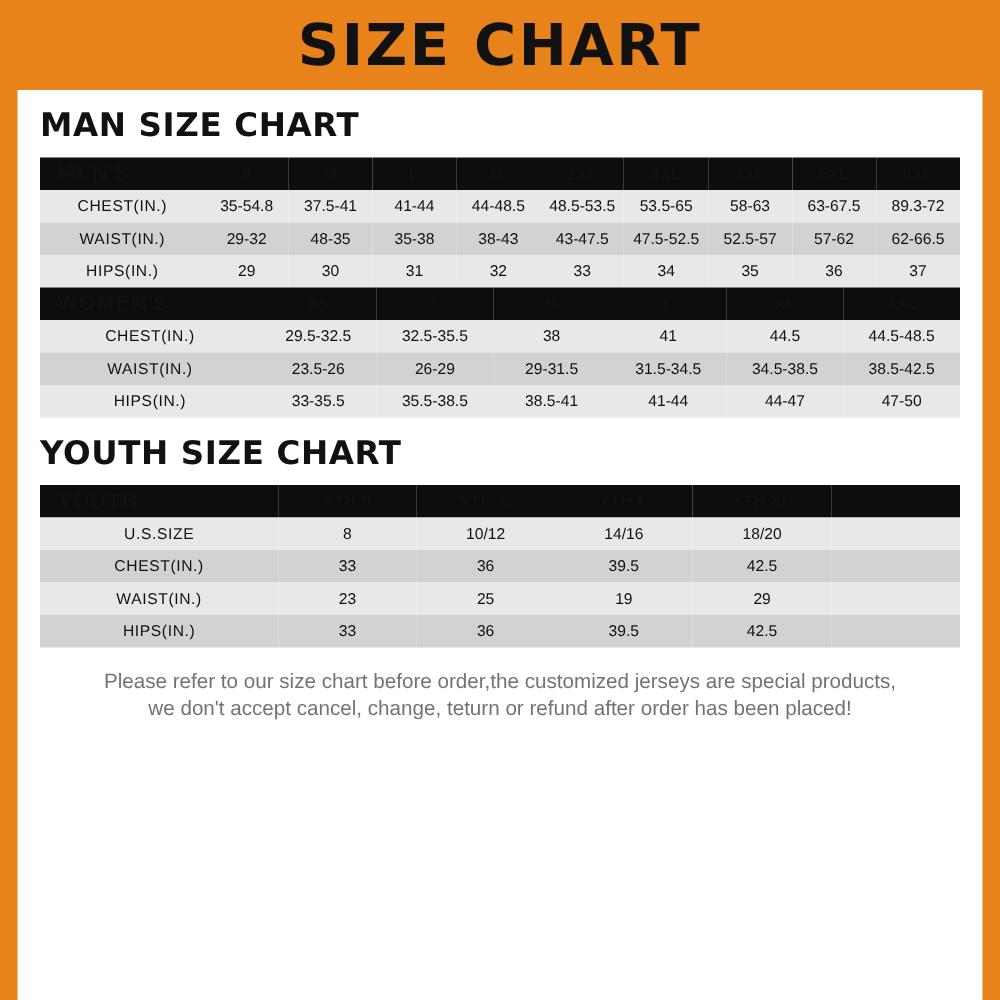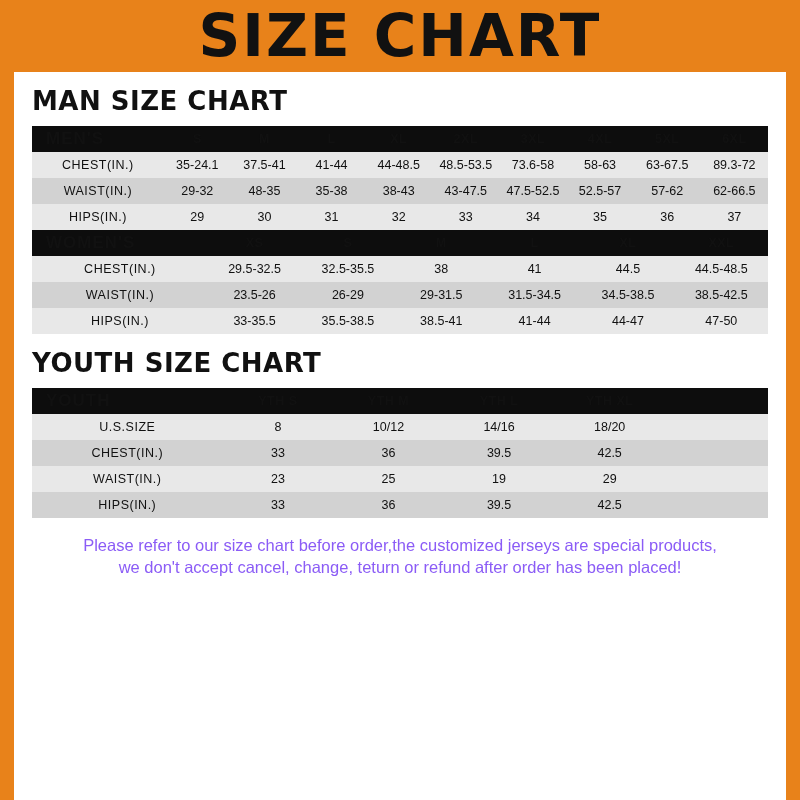--- a/index.html
+++ b/index.html
@@ -29,21 +29,21 @@
     align-items: center;
     justify-content: center;
     margin-left: -14px;
     margin-right: -14px;
     padding-left: 14px;
     padding-right: 14px;
   }
   .banner-title {
     font-family: "DejaVu Sans", sans-serif;
     font-weight: bold;
-    font-size: 58px;
+    font-size: 46px;
     letter-spacing: 2px;
     color: #111111;
     text-align: center;
     line-height: 1;
   }
   .content {
     padding: 0 18px;
   }
   .section-title {
     text-align: left;
@@ -88,21 +88,21 @@
   .row-dark td {
     background: #d2d2d2;
   }
   td.firstcol, th.firstcol {
     text-align: center;
     letter-spacing: 0.5px;
   }
   .men-table td.firstcol { padding-left: 0; }
   .footer-note {
     margin: 16px 10px 0 10px;
-    color: #8b5cf6;
+    color: #737373;
     font-size: 16.5px;
     line-height: 1.35;
     text-align: center;
     font-family: "Liberation Sans", sans-serif;
   }
 </style>
 </head>
 <body>
 
 <div class="page">
@@ -123,26 +123,26 @@
         <th>L</th>
         <th>XL</th>
         <th>2XL</th>
         <th>3XL</th>
         <th>4XL</th>
         <th>5XL</th>
         <th>6XL</th>
       </tr>
       <tr class="row-light">
         <td class="firstcol">CHEST(IN.)</td>
-        <td>35-24.1</td>
+        <td>35-54.8</td>
         <td>37.5-41</td>
         <td>41-44</td>
         <td>44-48.5</td>
         <td>48.5-53.5</td>
-        <td>73.6-58</td>
+        <td>53.5-65</td>
         <td>58-63</td>
         <td>63-67.5</td>
         <td>89.3-72</td>
       </tr>
       <tr class="row-dark">
         <td class="firstcol">WAIST(IN.)</td>
         <td>29-32</td>
         <td>48-35</td>
         <td>35-38</td>
         <td>38-43</td>

